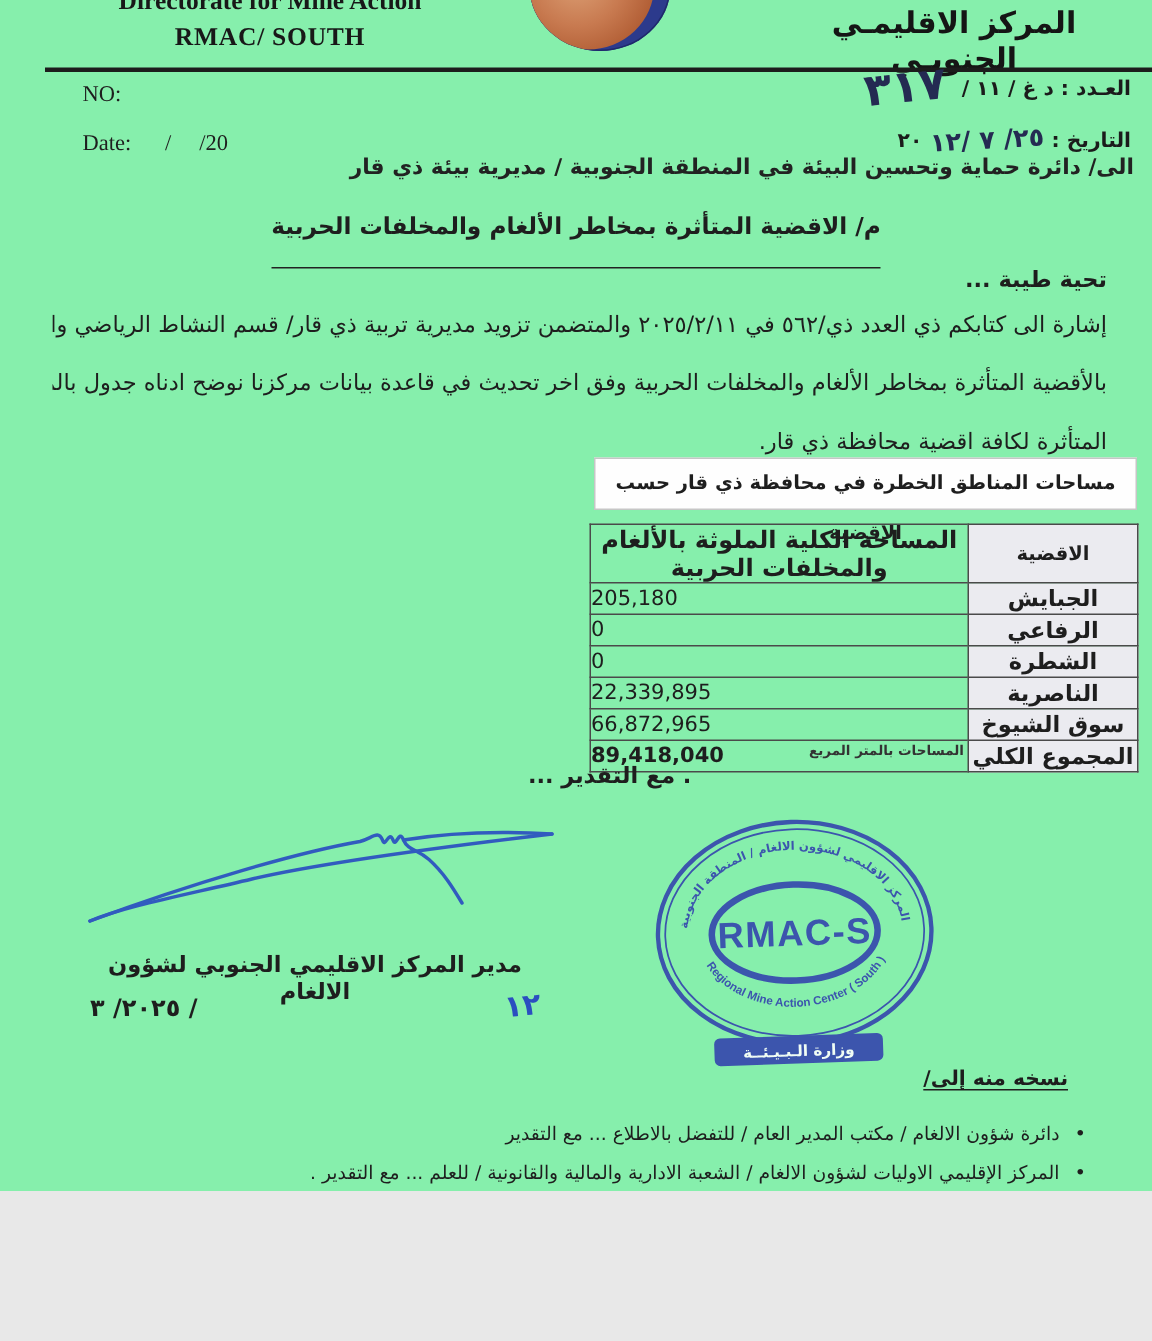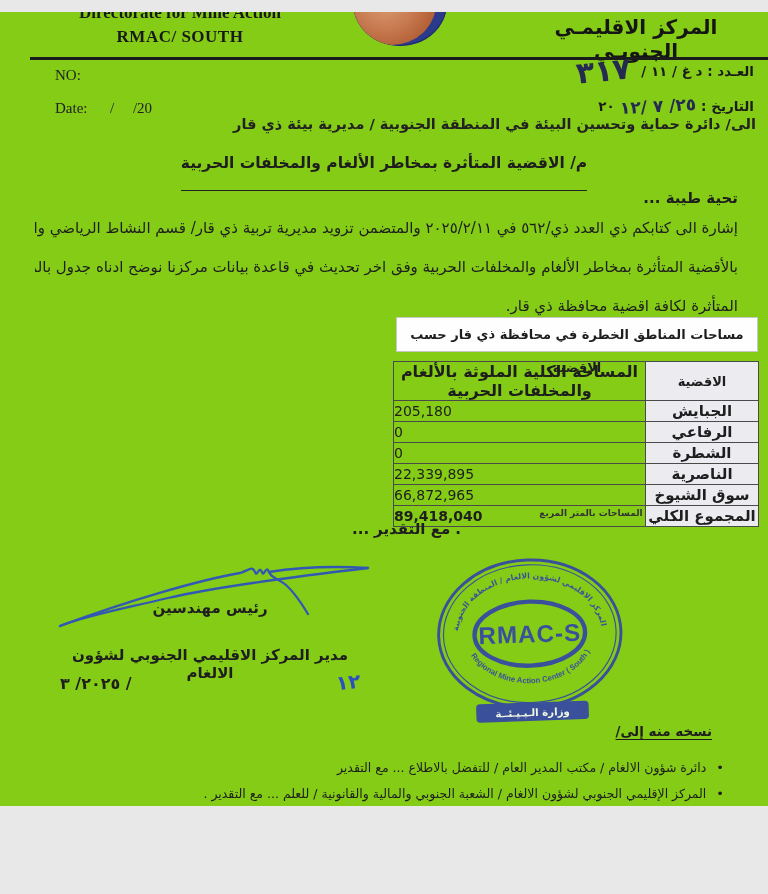--- a/index.html
+++ b/index.html
@@ -1,18 +1,18 @@
 <!DOCTYPE html>
 <html><head>
 <meta charset="utf-8">
 <style>
   html,body{margin:0;padding:0;background:#e8e8e8;}
   .page{
-    position:relative;width:768px;height:794px;margin:12px auto;
-    background:#84cc16;overflow:hidden;color:#1e1e1e;
+    position:relative;width:768px;height:794px;margin:0 auto;
+    background:#86efac;overflow:hidden;color:#1e1e1e;
     font-family:"DejaVu Sans",sans-serif;
   }
   
   .org-en{position:absolute;left:40px;width:280px;text-align:center;
     font-family:"Liberation Serif",serif;font-weight:bold;font-size:17px;color:#181818;}
   .org-en.l1{top:-9px;}
   .org-en.l2{top:15px;letter-spacing:.5px;}
   .logo{position:absolute;left:353px;top:-52px;width:94px;height:86px;border-radius:50%;
     background:#2c3a8c;overflow:hidden;box-shadow:inset 0 0 0 1px #1f2a6b;}
   .logo-globe{position:absolute;left:-5px;top:1px;width:88px;height:84px;border-radius:50%;
@@ -150,21 +150,20 @@
     <span>.</span>
   </div>
 
   <svg class="sig-svg" width="335" height="78" viewBox="0 0 335 78">
     <g fill="none" stroke="#2b4fc0" stroke-width="2.3" stroke-linecap="round" opacity="0.92">
       <path d="M318 16 C 250 24 170 34 118 46 C 72 57 34 64 10 74"></path>
       <path d="M10 74 C 80 48 150 28 190 21 C 198 19 202 13 205 20 C 207 26 209 13 212 20 C 214 26 216 12 219 20 C 222 27 228 26 236 33 C 246 42 252 52 258 62"></path>
       <path d="M219 20 C 250 15 285 14 318 16"></path>
     </g>
   </svg>
-  <div class="sig-line sig-rank">رئيس مهندسين</div>
   <div class="sig-line sig-pos">مدير المركز الاقليمي الجنوبي لشؤون الالغام</div>
   <div class="sig-date">
     <span class="pr" dir="ltr">٢٠٢٥/ ٣ /</span>
     <span class="hw">١٢</span>
   </div>
 
   <div class="stamp">
     <svg width="194" height="167" viewBox="0 0 200 172">
       <defs>
         <path id="arcTop" d="M 26 80 A 74 57 0 0 1 174 80" fill="none"></path>
@@ -188,20 +187,20 @@
   </div>
 
   <div class="cc-heading">نسخه منه إلى/</div>
   <div class="cc-list">
     <div class="cc-item">
       <span class="cc-bullet">•</span>
       <span>دائرة شؤون الالغام / مكتب المدير العام / للتفضل بالاطلاع ... مع التقدير</span>
     </div>
     <div class="cc-item">
       <span class="cc-bullet">•</span>
-      <span>المركز الإقليمي الجنوبي لشؤون الالغام / الشعبة الجنوبي والمالية والقانونية / للعلم ... مع التقدير .</span>
+      <span>المركز الإقليمي الاوليات لشؤون الالغام / الشعبة الادارية والمالية والقانونية / للعلم ... مع التقدير .</span>
     </div>
     <div class="cc-item">
       <span class="cc-bullet">•</span>
     </div>
   </div>
 
 </div>
 
 </body></html>

